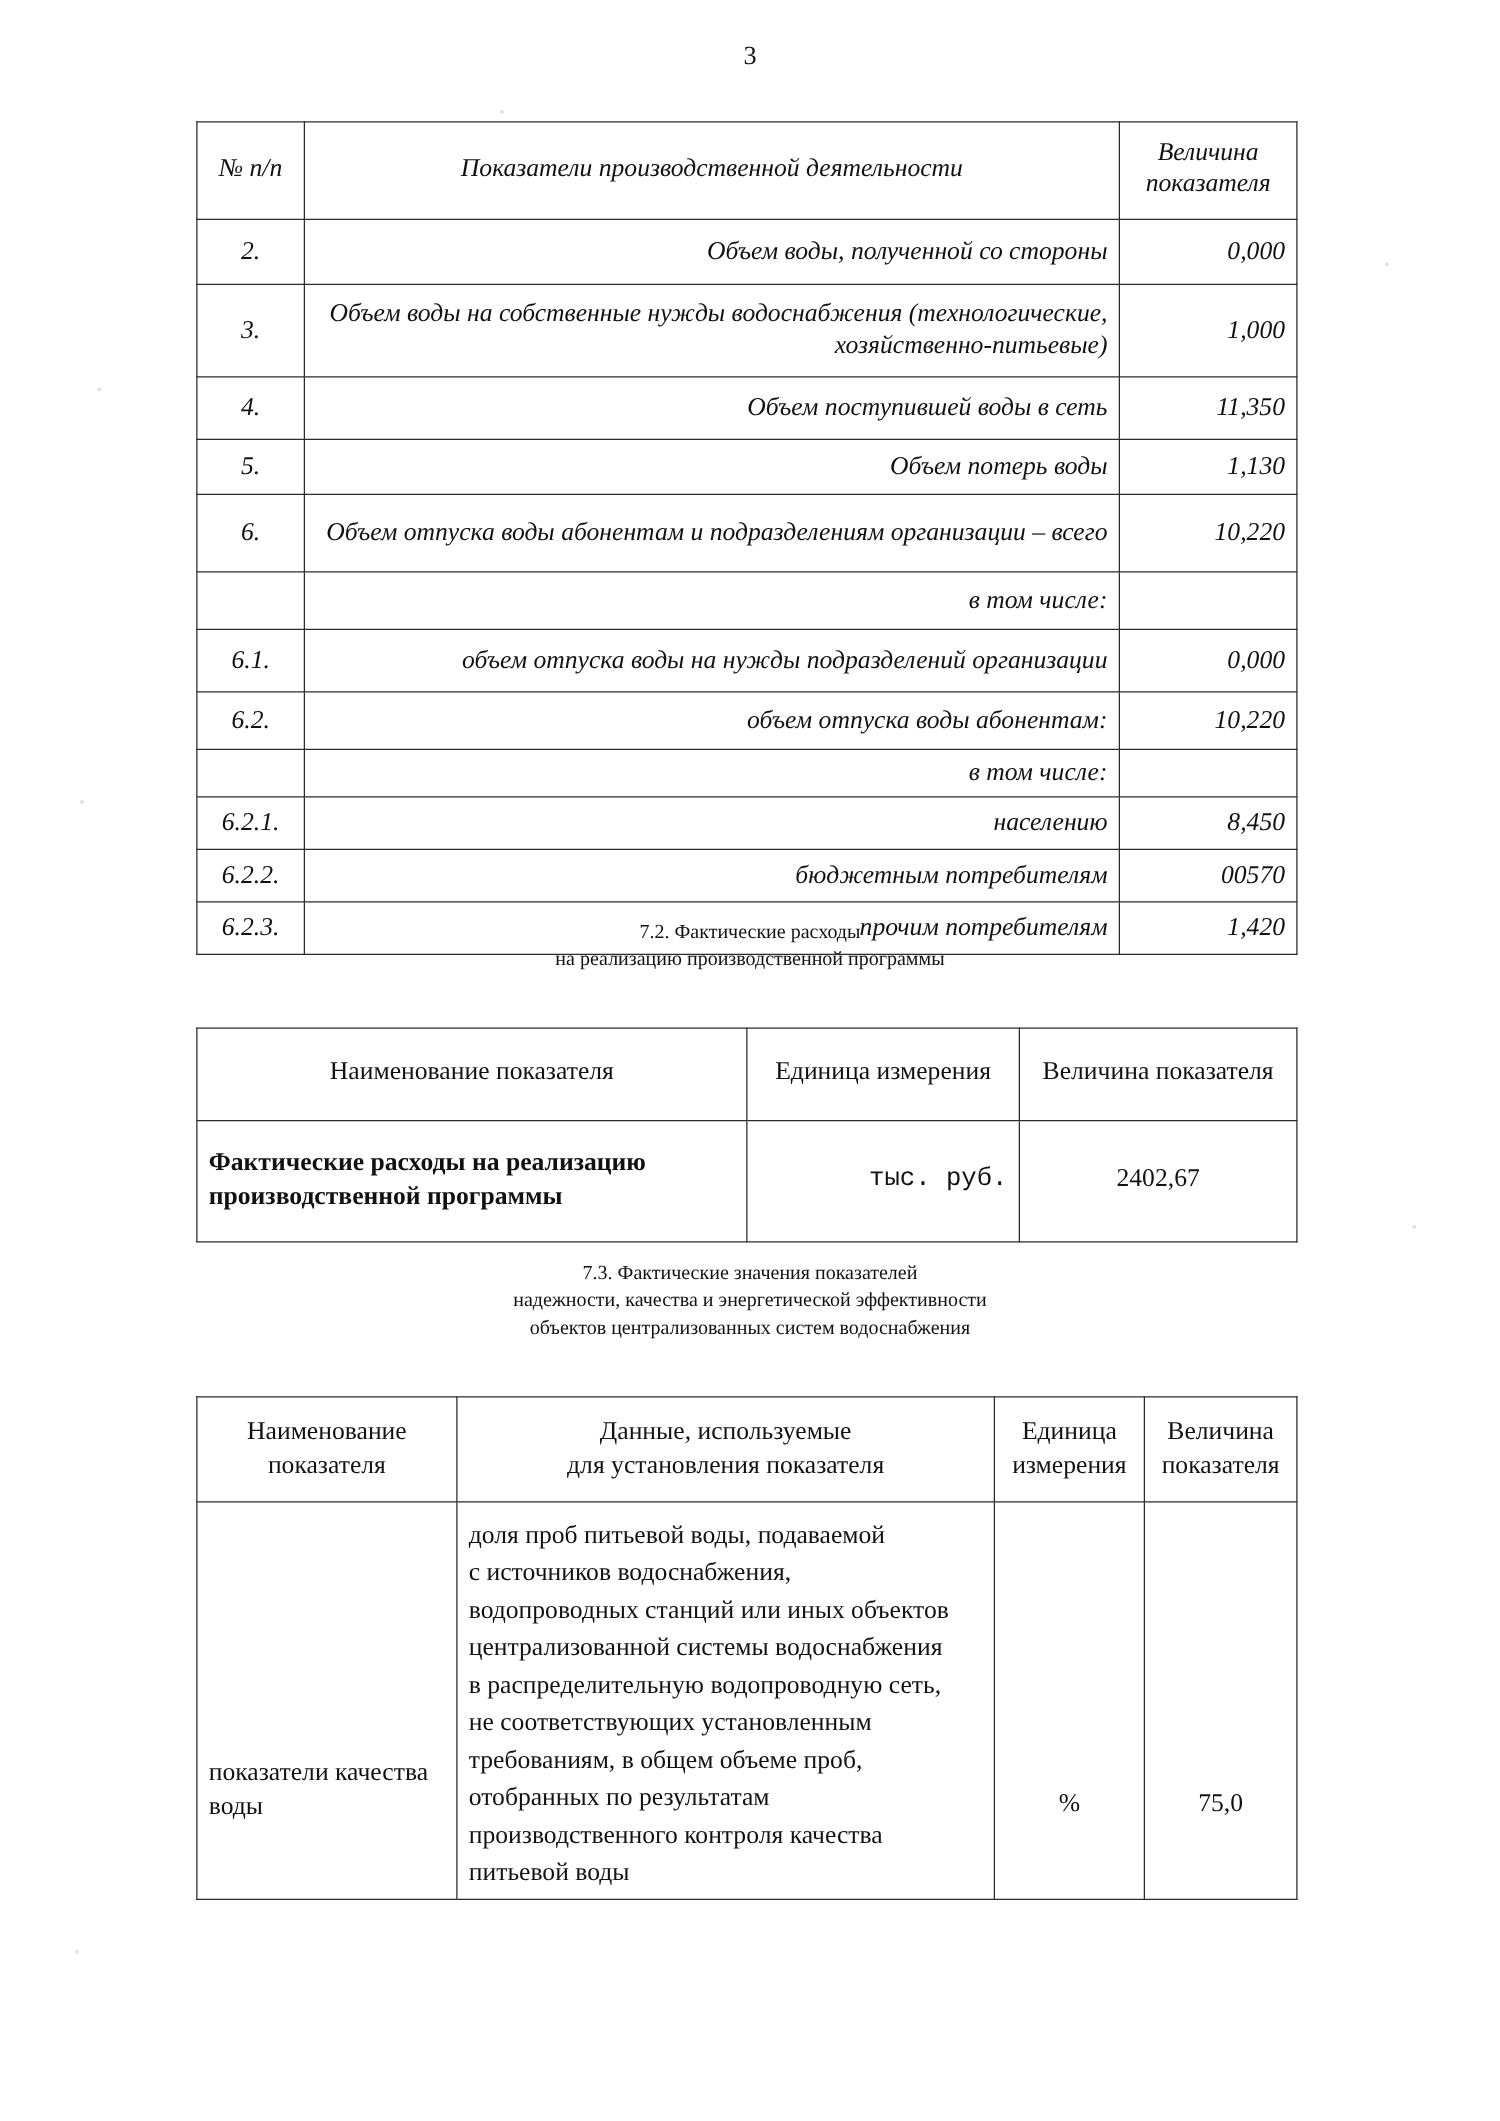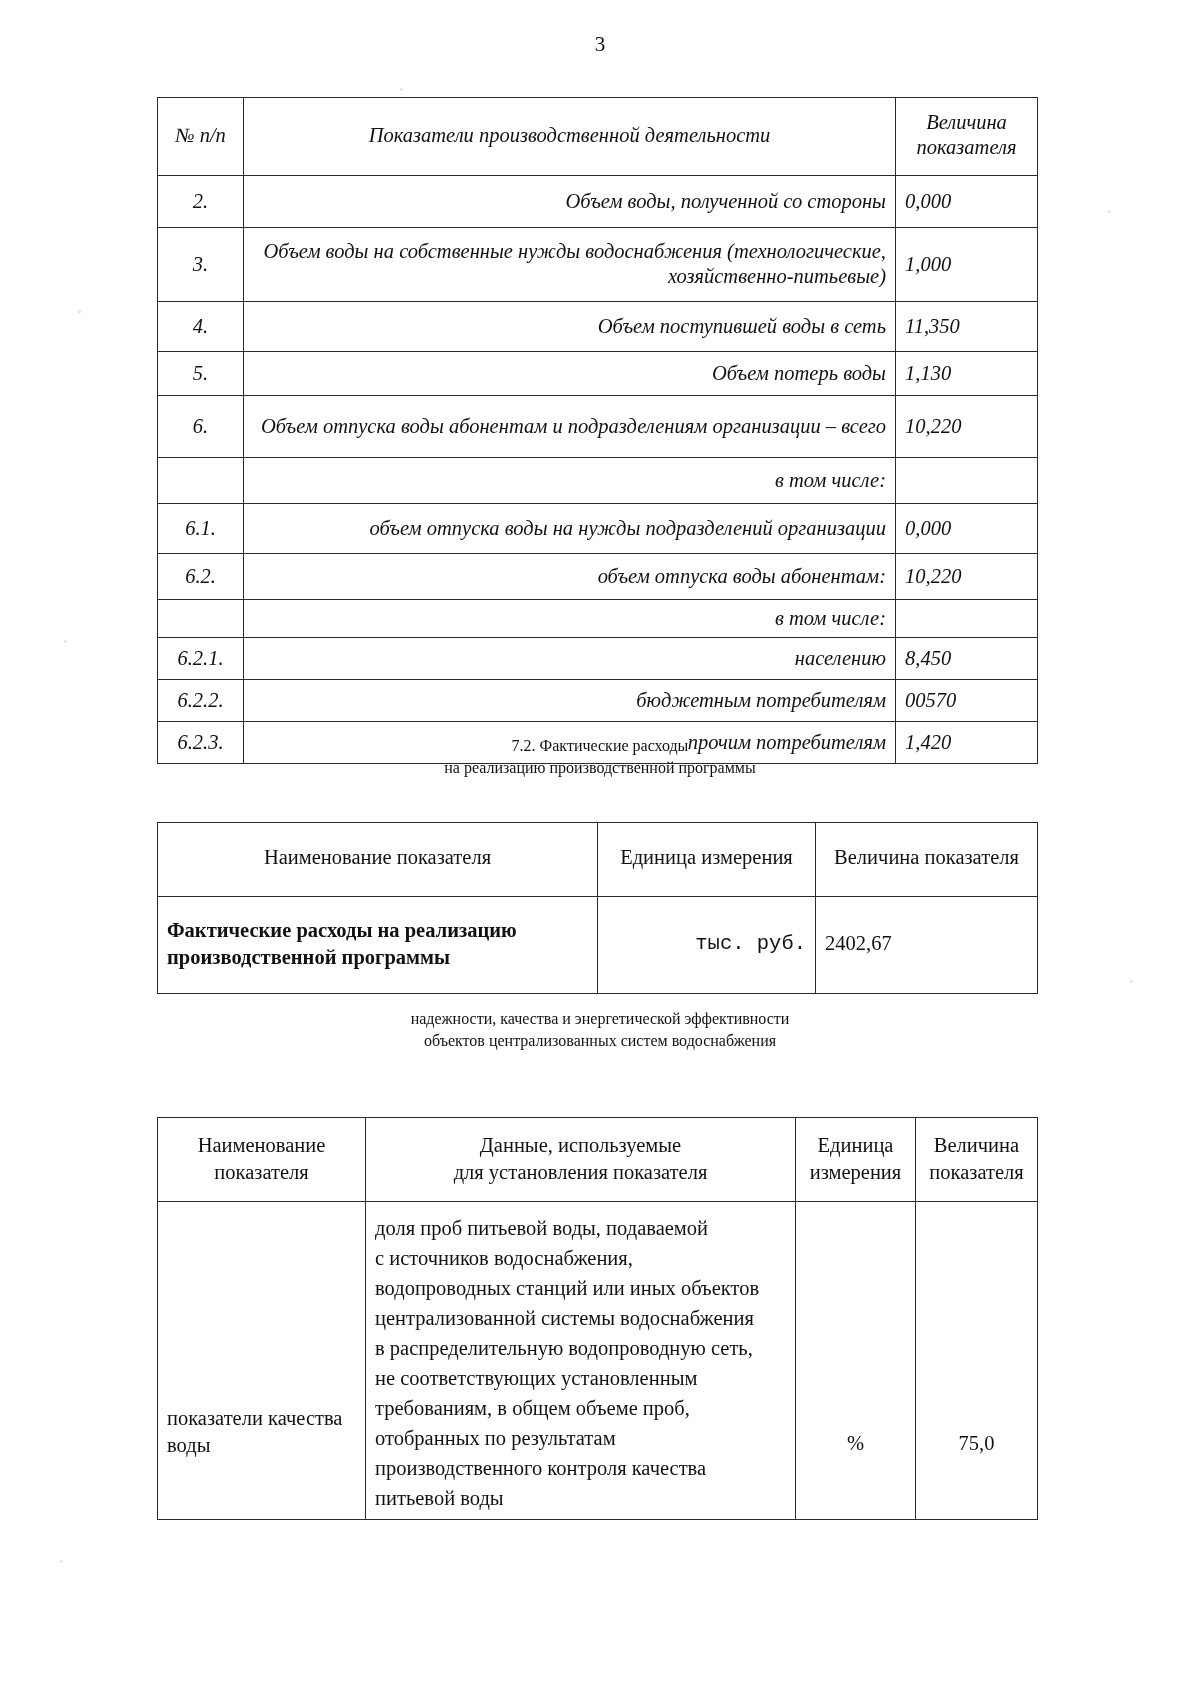--- a/index.html
+++ b/index.html
@@ -57,21 +57,21 @@
   
   #table-prod { }
   #table-prod col.col-no   { width: 86px; }
   #table-prod col.col-name { width: 652px; }
   #table-prod col.col-val  { width: 142px; }
   #table-prod thead td {
     text-align: center;
     padding: 12px 8px 14px 8px;
   }
   #table-prod tbody td.no  { text-align: center; }
-  #table-prod tbody td.val { text-align: left; }
+  #table-prod tbody td.val { text-align: right; }
   #table-prod tbody td.nm  { text-align: right; }
   .indent-1 { padding-left: 28px !important; }
   .indent-2 { padding-left: 34px !important; }
 
   
   .section-title {
     position: absolute;
     left: 0;
     width: 1200px;
     text-align: center;
@@ -84,21 +84,21 @@
   #table-exp col.col-a { width: 440px; }
   #table-exp col.col-b { width: 218px; }
   #table-exp col.col-c { width: 222px; }
   #table-exp thead td {
     text-align: center;
     padding: 22px 8px 26px 8px;
   }
   #table-exp tbody td { padding-top: 20px; padding-bottom: 22px; }
   #table-exp tbody td.nm { text-align: left; line-height: 1.3; font-weight: bold; }
   #table-exp tbody td.unit { text-align: right; font-family: Liberation Mono, monospace; }
-  #table-exp tbody td.val { text-align: left; }
+  #table-exp tbody td.val { text-align: center; }
 
   
   #table-rel col.col-a { width: 208px; }
   #table-rel col.col-b { width: 430px; }
   #table-rel col.col-c { width: 120px; }
   #table-rel col.col-d { width: 122px; }
   #table-rel thead td {
     text-align: center;
     padding: 14px 6px 16px 6px;
     line-height: 1.3;
@@ -267,20 +267,21 @@
             <span class="ln">производственной программы</span>
           </td>
           <td class="unit">тыс. руб.</td>
           <td class="val">2402,67</td>
         </tr>
       </tbody>
     </table>
   </div>
 
   <div class="section-title" style="top:1008px;">
+    <span class="ln">7.3. Фактические значения показателей</span>
     <span class="ln">надежности, качества и энергетической эффективности</span>
     <span class="ln">объектов централизованных систем водоснабжения</span>
   </div>
 
   <div class="tbl-wrap" style="top:1117px;">
     <table class="doc" id="table-rel">
       <colgroup>
         <col class="col-a">
           <col class="col-b">
           <col class="col-c">

